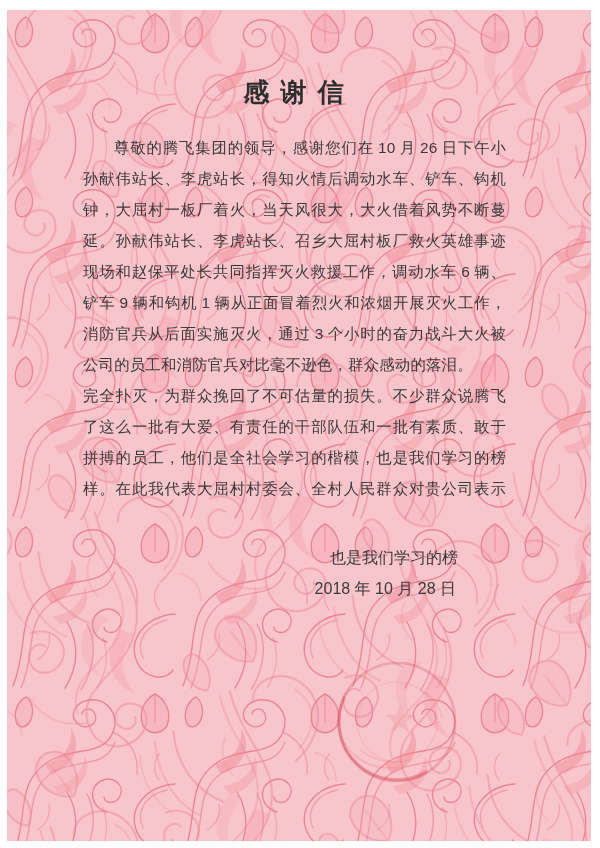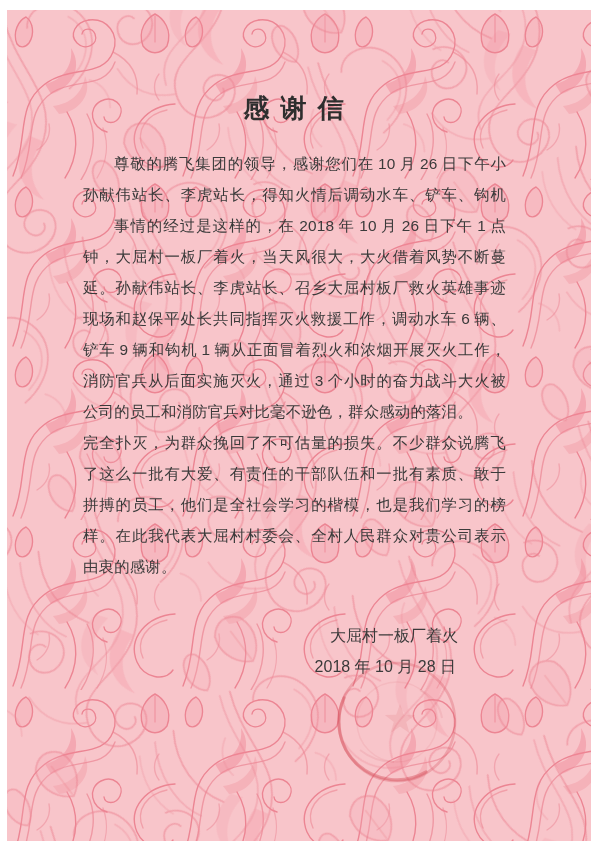--- a/index.html
+++ b/index.html
@@ -19,21 +19,21 @@
   .paper svg.damask{position:absolute;left:0;top:0;width:100%;height:100%;display:block;}
   .content{
     position:absolute;
     left:0;top:0;right:0;bottom:0;
     z-index:2;
     padding:64px 85px 0 76px;
     box-sizing:border-box;
     color:#3a3a3a;
   }
   .title{
-    margin:16px;
+    margin:0;
     text-align:center;
     font-size:26px;
     line-height:36px;
     font-weight:700;
     letter-spacing:2px;
     color:#2e2e2e;
   }
   .body{
     margin-top:22px;
     font-size:15.4px;
@@ -98,37 +98,35 @@
       <rect x="0" y="0" width="584" height="831" fill="url(#dmk2)"></rect>
     </svg>
 
     <div class="content">
       <h1 class="title">感 谢 信</h1>
 
       <div class="body">
         <div class="ln ind fill">尊敬的腾飞集团的领导，感谢您们在 10 月 26 日下午小</div>
         <div class="ln fill">孙献伟站长、李虎站长，得知火情后调动水车、铲车、钩机</div>
 
-        <div class="ln ind fill">事情的经过是这样的，在 2018 年 10 月 26 日下午 1 点</div>
         <div class="ln fill">钟，大屈村一板厂着火，当天风很大，大火借着风势不断蔓</div>
         <div class="ln fill">延。孙献伟站长、李虎站长、召乡大屈村板厂救火英雄事迹</div>
         <div class="ln fill">现场和赵保平处长共同指挥灭火救援工作，调动水车 6 辆、</div>
         <div class="ln fill">铲车 9 辆和钩机 1 辆从正面冒着烈火和浓烟开展灭火工作，</div>
         <div class="ln fill">消防官兵从后面实施灭火，通过 3 个小时的奋力战斗大火被</div>
         <div class="ln">公司的员工和消防官兵对比毫不逊色，群众感动的落泪。</div>
         <div class="ln fill">完全扑灭，为群众挽回了不可估量的损失。不少群众说腾飞</div>
 
         <div class="ln fill">了这么一批有大爱、有责任的干部队伍和一批有素质、敢于</div>
         <div class="ln fill">拼搏的员工，他们是全社会学习的楷模，也是我们学习的榜</div>
         <div class="ln fill">样。在此我代表大屈村村委会、全村人民群众对贵公司表示</div>
-        <div class="ln">由衷的感谢。</div>
       </div>
 
       <div class="sig-block">
-        <div class="sig">大屈村一板厂着火</div>
+        <div class="sig">也是我们学习的榜</div>
         <div class="date">2018 年 10 月 28 日</div>
       </div>
     </div>
   </div>
 
   <svg class="stamp" xmlns="http://www.w3.org/2000/svg" viewBox="0 0 600 848">
     <ellipse cx="397" cy="722" rx="58" ry="59" stroke="#d6545f" stroke-width="2.6" fill="none" opacity="0.30"></ellipse>
     <path d="M 344 698 A 58 58 0 0 0 426 772" stroke="#d6545f" stroke-width="3.2" fill="none" opacity="0.45" stroke-linecap="round"></path>
     <circle cx="397" cy="722" r="40" stroke="#d6545f" stroke-width="1.5" fill="none" opacity="0.10"></circle>
     <polygon points="400,704 403.8,714.7 415.2,715.1 406.2,722 409.4,732.9 400,726.5 390.6,732.9 393.8,722 384.8,715.1 396.2,714.7" fill="#d6545f" opacity="0.14"></polygon>

